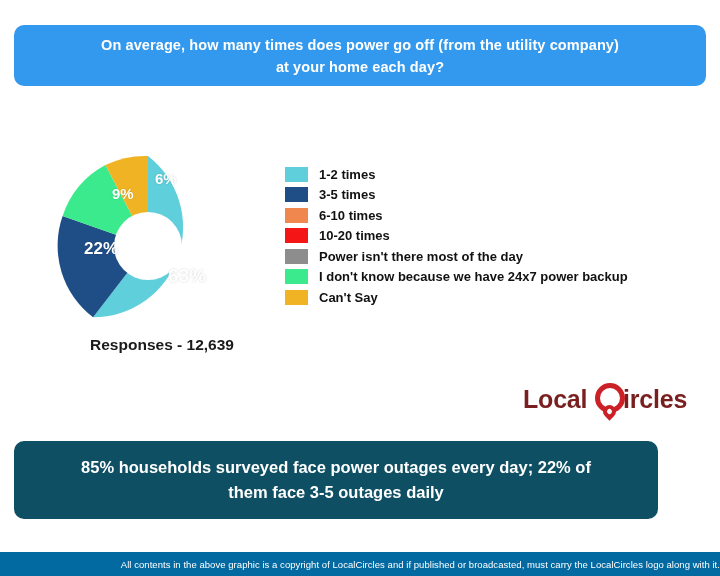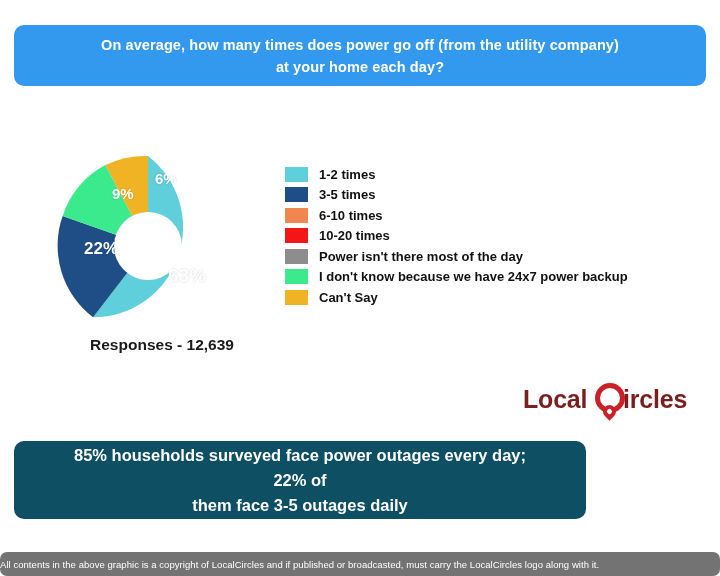--- a/index.html
+++ b/index.html
@@ -161,21 +161,21 @@
     height: 5px;
     background: #ffffff;
     border-radius: 50%;
   }
 
   
   .conclusion-banner {
     position: absolute;
     left: 14px;
     top: 441px;
-    width: 572px;
+    width: 644px;
     height: 78px;
     background: #0e4f63;
     border-radius: 10px;
     display: flex;
     align-items: center;
     justify-content: center;
     box-sizing: border-box;
     padding: 0 44px;
   }
   .conclusion-banner .ctext {
@@ -186,25 +186,24 @@
     text-align: center;
   }
 
   
   .footer {
     position: absolute;
     left: 0;
     top: 552px;
     width: 720px;
     height: 24px;
-    background: #737373;
-    display: flex;
-    align-items: center;
-    justify-content: flex-start;
-    border-radius: 7px;
+    background: #0369a1;
+    display: flex;
+    align-items: center;
+    justify-content: flex-end;
   }
   .footer-text {
     color: #ffffff;
     font-size: 9.5px;
     text-align: center;
     letter-spacing: 0.05px;
   }
 </style>
 </head>
 <body>

